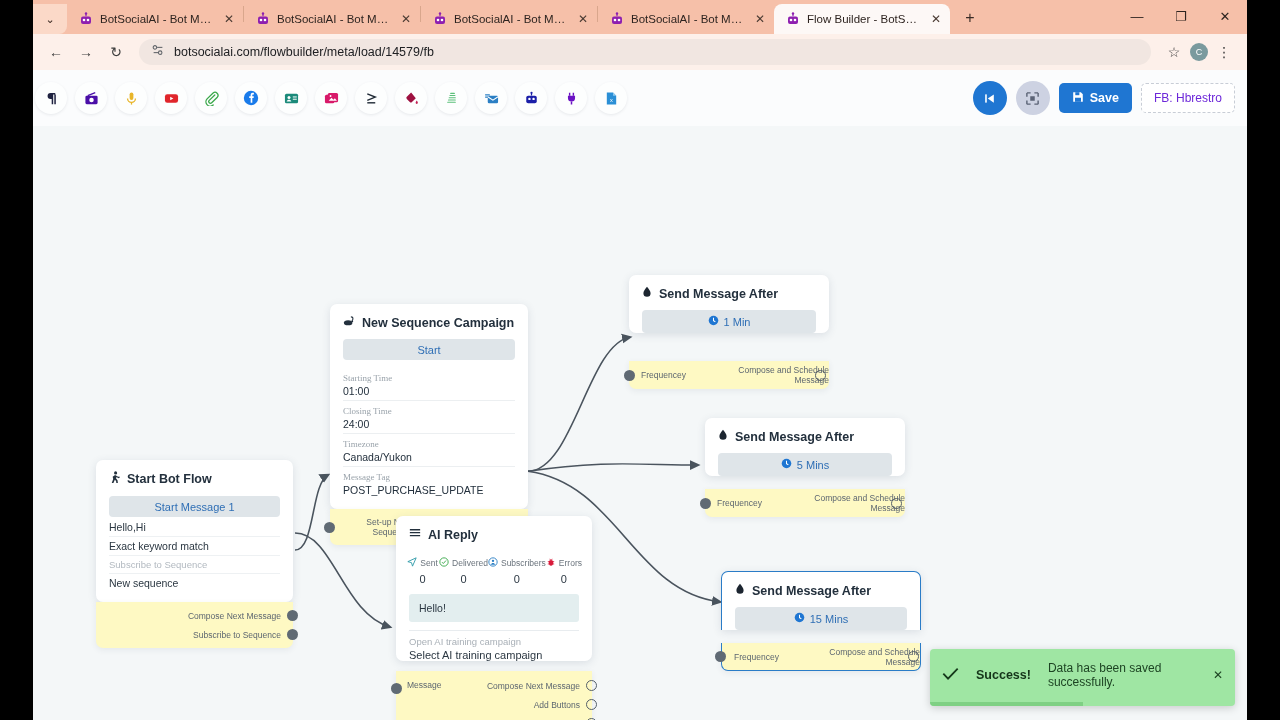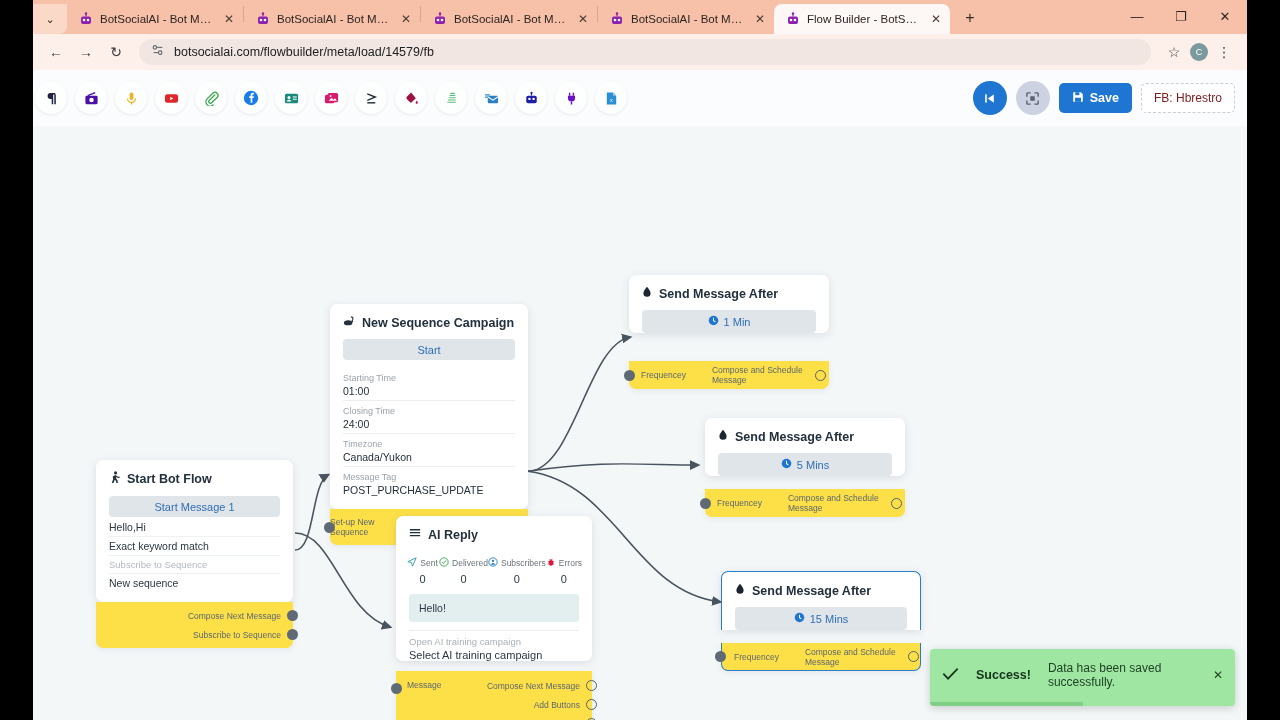--- a/index.html
+++ b/index.html
@@ -33,38 +33,38 @@
   #app { position:relative; height:calc(720px - 70px); background:#f7f9fa; }
   .apptoolbar { position:relative; height:56px; background:#fbfcfd; display:flex; align-items:center; padding:0 2px; }
   .tool-icons { display:flex; align-items:center; gap:8px; }
   .tbtn { width:32px; height:32px; border-radius:50%; background:#fdfefe; box-shadow:0 1px 3px rgba(60,70,90,.10); display:flex; align-items:center; justify-content:center; }
   .tbtn svg { display:block; }
   .tool-right { position:absolute; right:12px; top:0; height:56px; display:flex; align-items:center; gap:9px; }
   .circbtn { width:34px; height:34px; border-radius:50%; display:flex; align-items:center; justify-content:center; }
   .circbtn.blue { background:#1f76d2; color:#fff; }
   .circbtn.grey { background:#cdd2e2; color:#5b6376; }
   .savebtn { height:30px; background:#1f76d2; color:#fff; border-radius:5px; padding:0 13px; display:flex; align-items:center; gap:6px; font-size:12.5px; font-weight:bold; }
-  .fbbtn { height:30px; border:1px dashed #c8cdd6; border-radius:5px; padding:0 12px; display:flex; align-items:center; font-size:12px; color:#7f1d1d; background:#fff; }
+  .fbbtn { height:30px; border:1px dashed #c8cdd6; border-radius:5px; padding:0 12px; display:flex; align-items:center; font-size:12px; color:#6d28d9; background:#fff; }
   .cursor { position:absolute; left:1008px; top:104px; width:14px; height:18px; pointer-events:none; }
 
   
   #canvas { position:absolute; left:0; top:56px; right:0; bottom:0; background:#f4f7f8; overflow:hidden; }
   #edges { position:absolute; inset:0; width:100%; height:100%; }
 
   .node { position:absolute; }
   .card { background:#fff; border-radius:7px; box-shadow:0 2px 9px rgba(50,64,90,.13); }
-  .node .foot { background:#fde047; border-radius:0 0 7px 7px; box-shadow:0 2px 6px rgba(50,64,90,.08); position:relative; }
+  .node .foot { background:#fef9c3; border-radius:0 0 7px 7px; box-shadow:0 2px 6px rgba(50,64,90,.08); position:relative;text-align:right; }
   .node.selected .card { border:1.6px solid #2a7cc7; border-bottom:none; border-radius:7px 7px 0 0; }
   .node.selected .foot { border:1.6px solid #2a7cc7; border-top:none; }
 
   .ntitle { display:flex; align-items:center; gap:7px; font-size:12.5px; font-weight:bold; color:#23303d; padding:11px 13px 9px; }
   .pill { margin:0 13px; height:21px; background:#dfe5e9; border-radius:4px; display:flex; align-items:center; justify-content:center; gap:5px; font-size:11px; color:#2f6fb5; }
   .pill.lg { height:23px; }
   .fieldlist { padding:8px 13px 10px; }
-  .fieldlist .lbl { font-size:9px; color:#9aa3ab; padding-top:5px; }
+  .fieldlist .lbl { font-size:9px; color:#9aa3ab; padding-top:5px;font-family:Liberation Serif, serif; }
   .fieldlist .val { font-size:10.5px; color:#23303d; padding:2px 0 3px; border-bottom:1px solid #eceff1; }
   .fieldlist .val.plain { border-bottom:none; }
   .lines { padding:1px 13px 10px; }
   .lines .ln { font-size:10.5px; color:#2b3742; padding:3px 0; border-bottom:1px solid #eef1f3; }
   .lines .ln.muted { color:#b2b9c0; font-size:9.5px; }
   .lines .ln.last { border-bottom:none; }
   .port-row { display:flex; align-items:center; font-size:8.5px; color:#5c6670; height:19px; }
   .dot { width:11px; height:11px; border-radius:50%; background:#606a74; }
   .odot { width:11px; height:11px; border-radius:50%; border:1.4px solid #55606a; background:transparent; }
 

